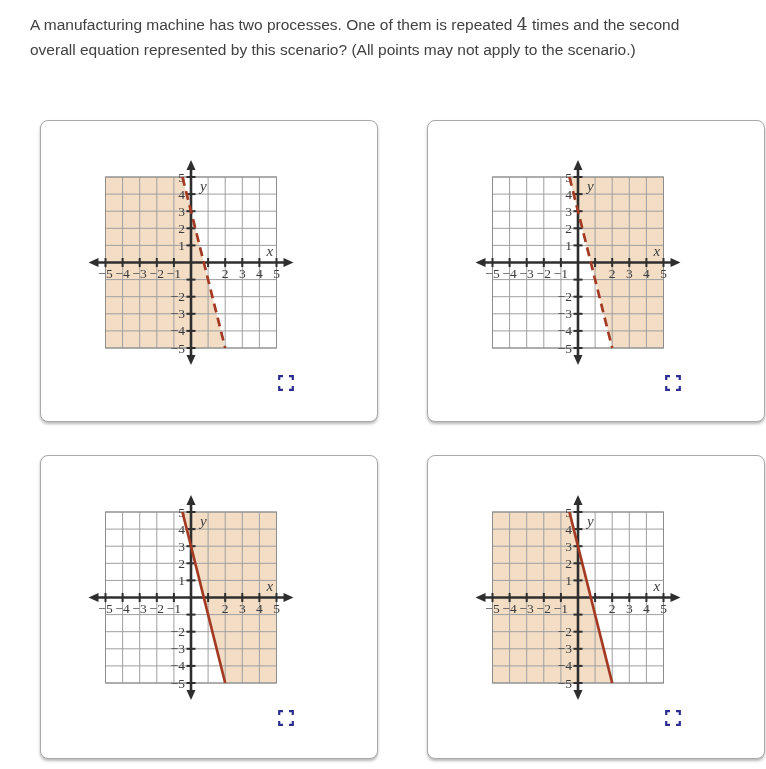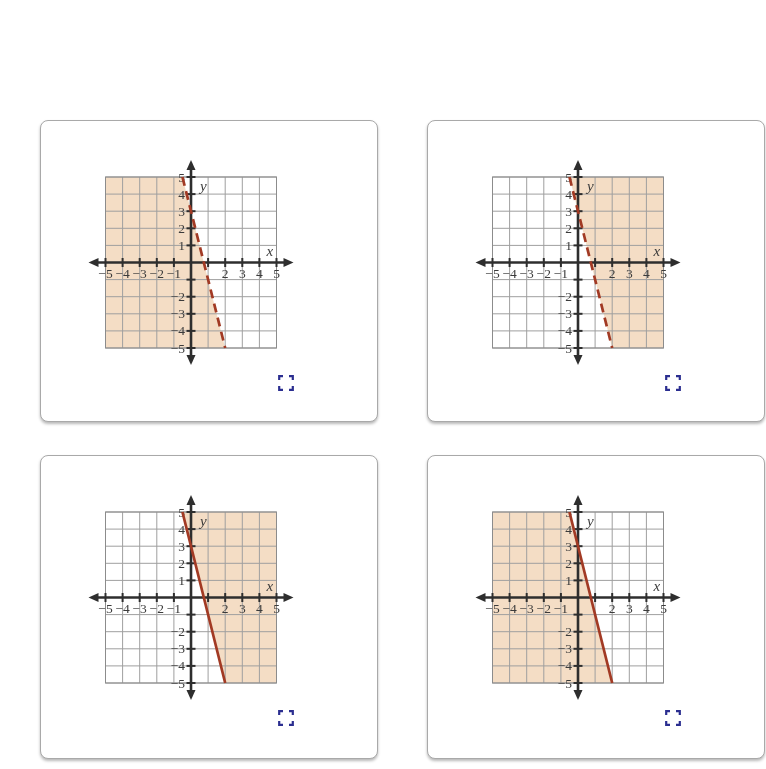--- a/index.html
+++ b/index.html
@@ -37,20 +37,22 @@
   }
   .expand{
     position:absolute;left:235px;top:253px;width:20px;height:20px;
     background:none;border:none;padding:1px;margin:0;cursor:pointer;
   }
 </style>
 </head>
 <body>
 
 <div class="question" id="question">
+    <div class="qline"><span>A manufacturing machine has two processes. One of them is repeated </span><span class="math">4</span><span> times and the second</span></div>
+    <div class="qline"><span>overall equation represented by this scenario? (All points may not apply to the scenario.)</span></div>
   </div>
 
 <div class="card c1 r1">
   <svg class="plot" width="338" height="302">
       <polygon points="64.5,56 141.45,56 184.2,227 64.5,227" fill="#f4ddc5"></polygon>
       <line x1="64.5" y1="56" x2="64.5" y2="227" stroke="#9f9f9f" stroke-width="1"></line>
       <line x1="81.6" y1="56" x2="81.6" y2="227" stroke="#9f9f9f" stroke-width="1"></line>
       <line x1="98.69999999999999" y1="56" x2="98.69999999999999" y2="227" stroke="#9f9f9f" stroke-width="1"></line>
       <line x1="115.8" y1="56" x2="115.8" y2="227" stroke="#9f9f9f" stroke-width="1"></line>
       <line x1="132.9" y1="56" x2="132.9" y2="227" stroke="#9f9f9f" stroke-width="1"></line>

